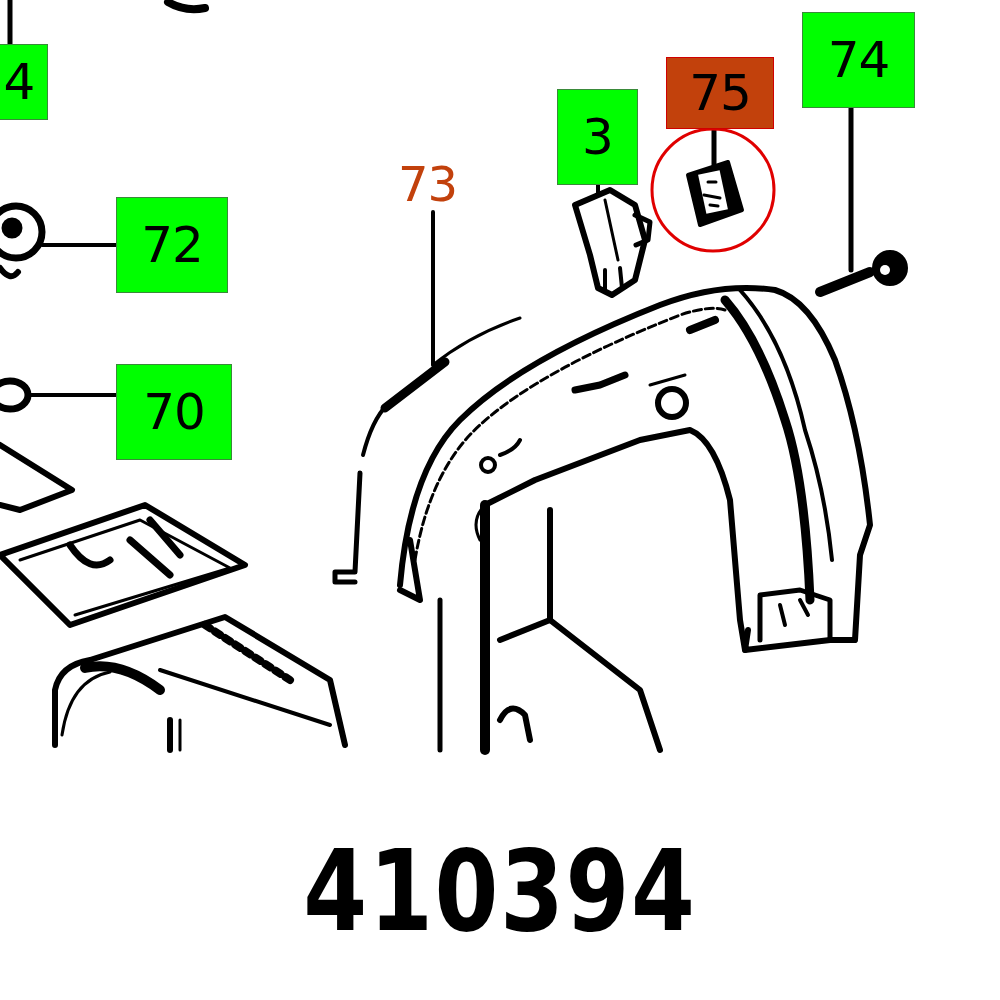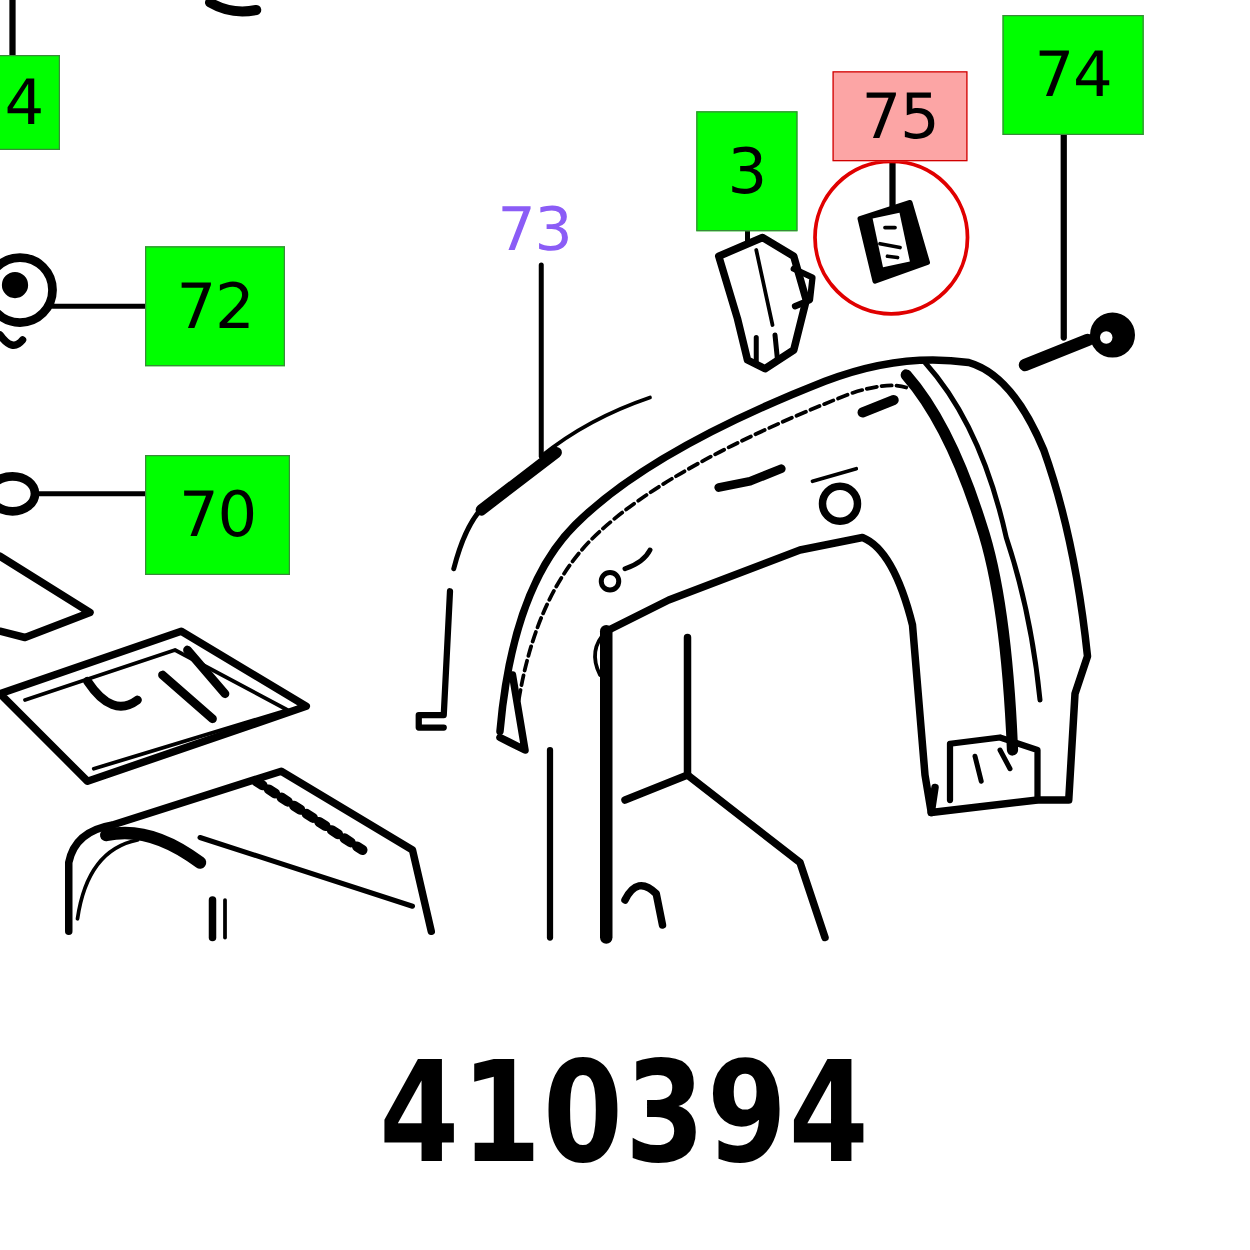--- a/index.html
+++ b/index.html
@@ -1,21 +1,21 @@
 <!DOCTYPE html>
 <html><head>
 <meta charset="utf-8">
 <style>
   html, body { margin: 0; padding: 0; background: #ffffff; }
   body { width: 1000px; height: 1000px; position: relative; overflow: hidden; font-family: "DejaVu Sans", sans-serif; }
   .drawing { position: absolute; left: 0; top: 0; width: 1000px; height: 760px; }
   .callout { position: absolute; display: flex; align-items: center; justify-content: center; font-family: "DejaVu Sans", sans-serif; font-size: 50px; color: #000; box-sizing: border-box; border: 1px solid #3a8a3a; letter-spacing: -1px; }
   .callout.green { background: #00ff00; }
-  .callout.red { background: #fca5a5; border-color: #d00000; }
-  .plain-label { position: absolute; font-family: "DejaVu Sans", sans-serif; font-size: 48px; color: #8b5cf6; letter-spacing: -1px; }
+  .callout.red { background: #c2410c; border-color: #d00000; }
+  .plain-label { position: absolute; font-family: "DejaVu Sans", sans-serif; font-size: 48px; color: #c2410c; letter-spacing: -1px; }
   .part-number { position: absolute; left: 0; width: 1000px; top: 826px; text-align: center; font-family: "DejaVu Sans", sans-serif; font-size: 112px; font-weight: bold; color: #000; letter-spacing: 2px; transform: scaleX(0.82); }
 </style>
 </head>
 <body>
 
 <svg class="drawing" viewBox="0 0 1000 760" width="1000" height="760">
   <g fill="none" stroke="#000" stroke-width="5" stroke-linejoin="round" stroke-linecap="round">
 
     <line x1="10" y1="0" x2="10" y2="58"></line>
 

